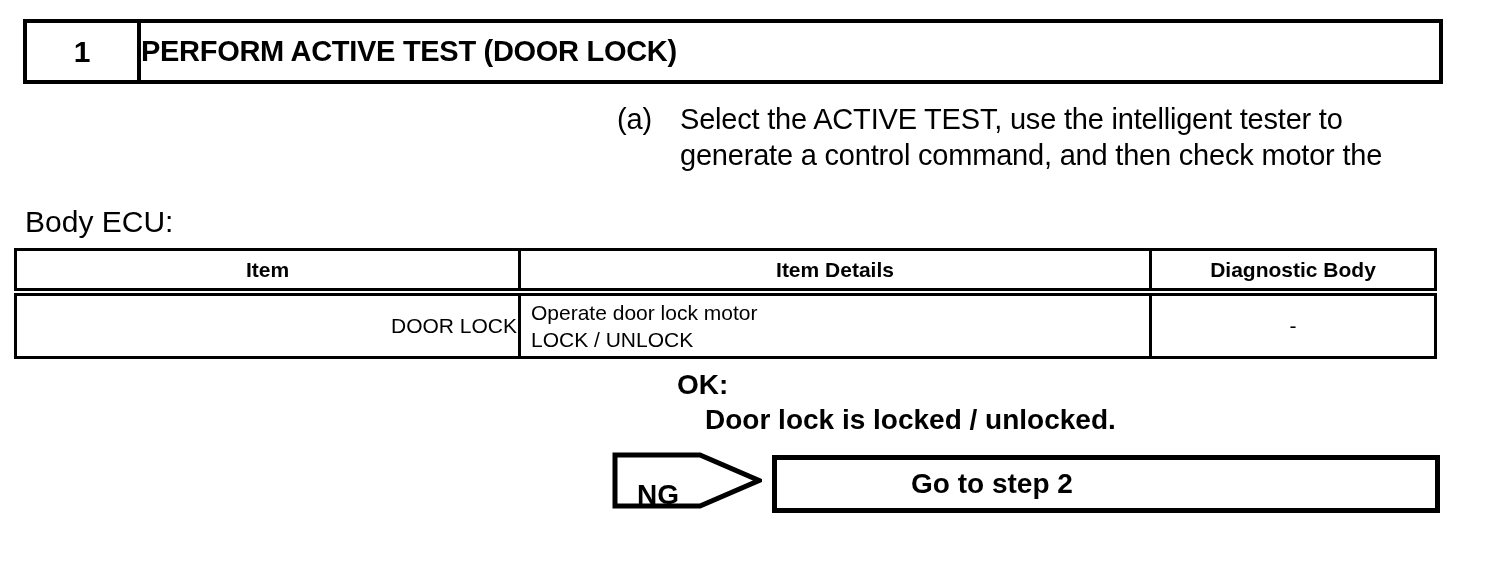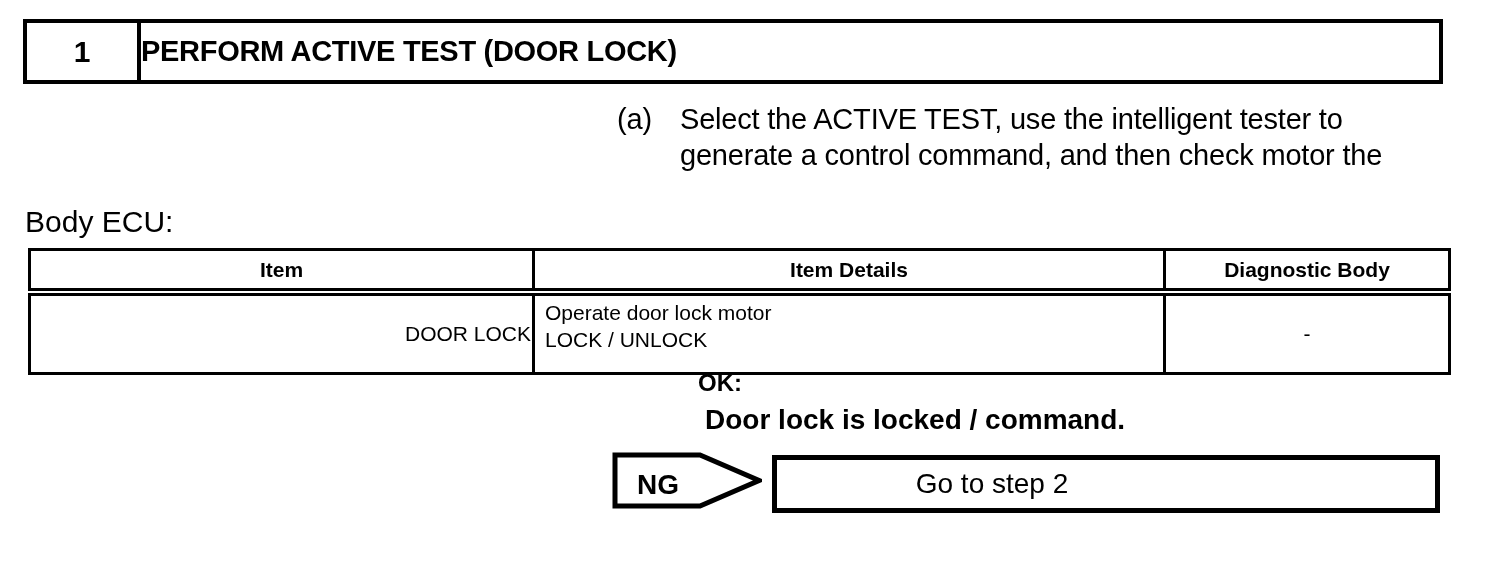--- a/index.html
+++ b/index.html
@@ -45,73 +45,73 @@
   .instruction .lines{white-space:nowrap;}
 
   
   .table-caption{
     position:absolute;left:25px;top:205px;
     font-size:30px;font-weight:normal;
   }
 
   
   table.test-table{
-    position:absolute;left:28px;top:248px;
+    position:absolute;left:14px;top:248px;
     width:1420px;
     border-collapse:collapse;
     table-layout:fixed;
     font-size:21px;
   }
   table.test-table td,table.test-table th{
     border:3px solid #000;
     box-sizing:border-box;
   }
   table.test-table th{
     font-weight:bold;text-align:center;
     padding:7px 0 6px 0;
     border-bottom:8px double #000;
   }
   col.c-item{width:504px;}
   col.c-details{width:631px;}
   col.c-note{width:285px;}
   td.cell-item{text-align:right;vertical-align:middle;height:60px;}
-  td.cell-details{vertical-align:top;padding:3px 0 19px 10px;line-height:27px;}
+  td.cell-details{vertical-align:top;padding:3px 0 3px 10px;line-height:27px;}
   td.cell-note{text-align:center;vertical-align:middle;}
 
   
   .ok-label{
-    position:absolute;left:698px;top:369px;
-    font-size:24px;font-weight:bold;
+    position:absolute;left:677px;top:369px;
+    font-size:28px;font-weight:bold;
   }
   .ok-text{
     position:absolute;left:705px;top:404px;
     font-size:28px;font-weight:bold;
   }
 
   
   .ng-flag{
     position:absolute;left:612px;top:452px;
     width:150px;height:57px;
   }
   .ng-flag svg{position:absolute;left:0;top:0;}
   .ng-flag .ng-label{
-    position:absolute;left:0;top:4px;width:92px;height:57px;
+    position:absolute;left:0;top:14px;width:92px;height:57px;
     display:flex;align-items:center;justify-content:center;
     font-size:28px;font-weight:bold;
   }
   .goto-box{
     position:absolute;left:772px;top:455px;
     width:668px;height:58px;
     border:5px solid #000;
     box-sizing:border-box;
     display:flex;align-items:center;
   }
   .goto-box .goto-label{
     width:430px;text-align:center;
-    font-size:28px;font-weight:normal;
+    font-size:28px;font-weight:bold;
   }
 </style>
 </head>
 <body>
 
 <div class="page">
 
   <div class="step-header">
     <div class="step-num">1</div>
     <div class="step-title">PERFORM ACTIVE TEST (DOOR LOCK)</div>
@@ -146,21 +146,21 @@
         <td class="cell-details">
           <div>Operate door lock motor</div>
           <div>LOCK / UNLOCK</div>
         </td>
         <td class="cell-note">-</td>
       </tr>
     </tbody>
   </table>
 
   <div class="ok-label">OK:</div>
-  <div class="ok-text">Door lock is locked / command.</div>
+  <div class="ok-text">Door lock is locked / unlocked.</div>
 
   <div class="ng-flag">
     <svg width="150" height="57" viewBox="0 0 150 57">
       <polygon points="3,3 88,3 147,28.5 88,54 3,54" fill="#ffffff" stroke="#000000" stroke-width="5"></polygon>
     </svg>
     <div class="ng-label">NG</div>
   </div>
 
   <div class="goto-box">
     <div class="goto-label">Go to step 2</div>

